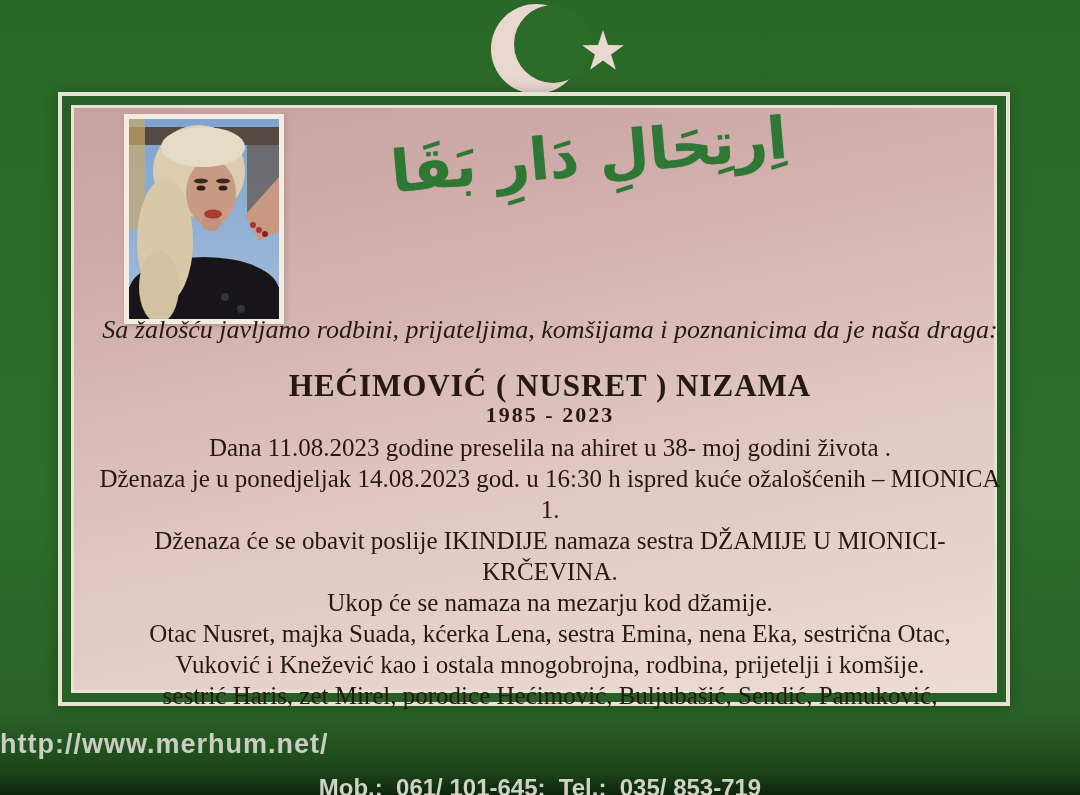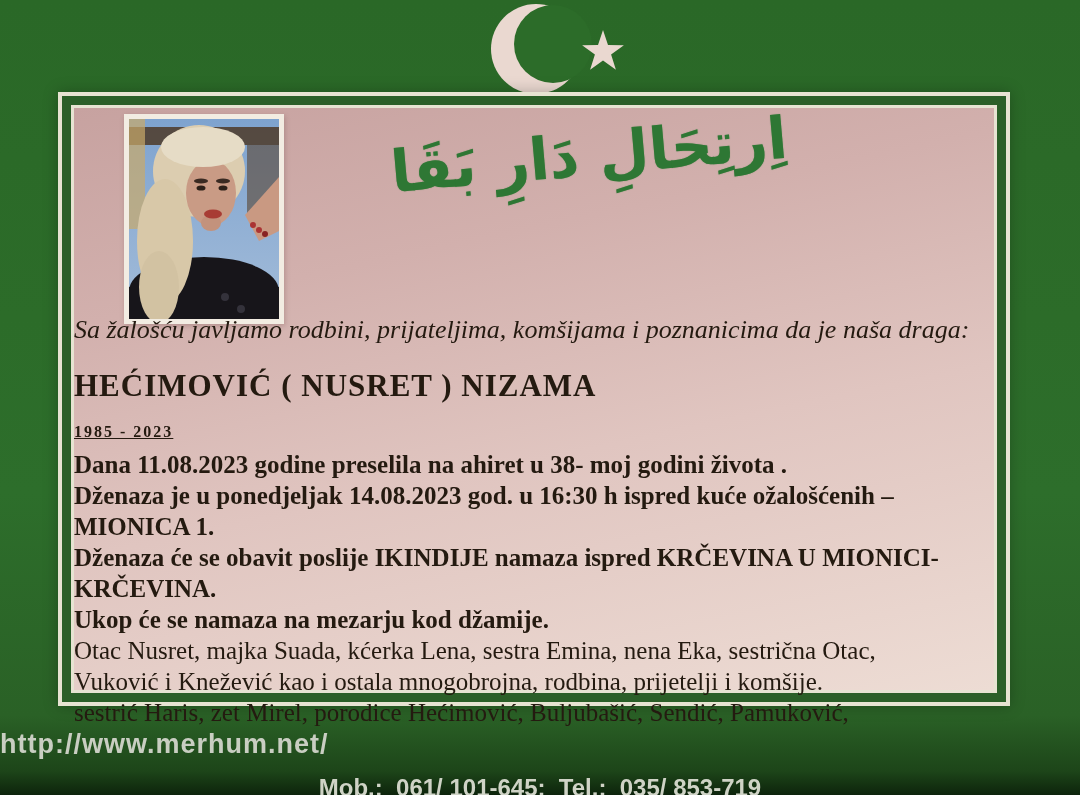--- a/index.html
+++ b/index.html
@@ -13,26 +13,26 @@
     box-shadow:0 0 14px rgba(0,0,0,0.25);}
   .card-mid{position:absolute;left:4px;top:4px;right:4px;bottom:4px;background:#2b5f28;}
   .card-inner{position:absolute;left:9px;top:9px;right:9px;bottom:9px;border:3px solid #e7e3d2;
     background:linear-gradient(168deg,#c7a2a0 0%,#d2b0ad 28%,#e0c5c0 58%,#eddcd4 100%);}
   .photo-frame{position:absolute;left:50px;top:6px;width:150px;height:200px;background:#f2ece2;
     padding:5px;box-shadow:1px 2px 5px rgba(90,50,50,0.25);}
   .photo-frame svg{display:block;}
   .arabic{position:absolute;left:295px;top:14px;width:440px;text-align:center;
     font-family:"DejaVu Sans", sans-serif;font-size:58px;line-height:66px;font-weight:bold;
     color:#2e7734;transform:rotate(-5deg);text-shadow:0 0 1px rgba(46,119,52,.6);}
-  .content{position:absolute;left:0;top:208px;width:100%;text-align:left;color:#241a10;}
+  .content{position:absolute;left:0;top:208px;width:100%;text-align:center;color:#241a10;padding-left:16px;}
   .intro{font-style:italic;font-size:26px;line-height:28px;}
   .title{font-weight:bold;font-size:31px;line-height:36px;margin-top:24px;letter-spacing:1px;}
-  .years{font-weight:bold;font-size:16px;line-height:22px;margin-top:17px;letter-spacing:2px;text-decoration:underline;}
+  .years{font-weight:bold;font-size:22px;line-height:22px;margin-top:0;letter-spacing:2px;}
   .body-lines{margin-top:6px;}
-  .body-line{font-size:25px;line-height:31px;font-weight:bold;}
+  .body-line{font-size:25px;line-height:31px;}
   .mourners-heading{font-weight:bold;font-size:26px;line-height:30px;margin-top:12px;letter-spacing:7px;}
   .mourner-line{font-size:25px;line-height:31px;}
   .footer-url{position:absolute;top:729px;width:100%;text-align:left;
     font-family:"Liberation Sans", sans-serif;font-size:27px;font-weight:bold;
     color:#c9cec2;letter-spacing:1px;}
   .footer-contacts{position:absolute;top:774px;width:100%;text-align:center;
     font-family:"Liberation Sans", sans-serif;font-size:24px;font-weight:bold;
     color:#cfd3c6;white-space:pre;}
 </style>
 </head>
@@ -86,21 +86,21 @@
 
         <div class="arabic">اِرتِحَالِ دَارِ بَقَا</div>
 
         <div class="content">
           <div class="intro">Sa žalošću javljamo rodbini, prijateljima, komšijama i poznanicima da je naša  draga:</div>
           <div class="title">HEĆIMOVIĆ ( NUSRET ) NIZAMA</div>
           <div class="years">1985 - 2023</div>
           <div class="body-lines">
             <div class="body-line">Dana 11.08.2023 godine preselila na ahiret u 38- moj godini života .</div>
             <div class="body-line">Dženaza je u ponedjeljak 14.08.2023 god. u 16:30 h ispred kuće ožalošćenih – MIONICA 1.</div>
-            <div class="body-line">Dženaza će se obavit poslije IKINDIJE namaza ispred KRČEVINA U MIONICI- KRČEVINA.</div>
+            <div class="body-line">Dženaza će se obavit poslije IKINDIJE namaza sestra DŽAMIJE U MIONICI- KRČEVINA.</div>
             <div class="body-line">Ukop će se namaza na mezarju kod džamije.</div>
           </div>
           <div class="mourner-line">Otac Nusret, majka Suada, kćerka Lena, sestra Emina, nena Eka, sestrična Otac,</div>
           <div class="mourner-line">Vuković i Knežević kao i ostala mnogobrojna, rodbina, prijetelji i komšije.</div>
           <div class="mourner-line">sestrić Haris, zet Mirel, porodice Hećimović, Buljubašić, Sendić, Pamuković,</div>
         </div>
 
       </div>
     </div>
   </div>

